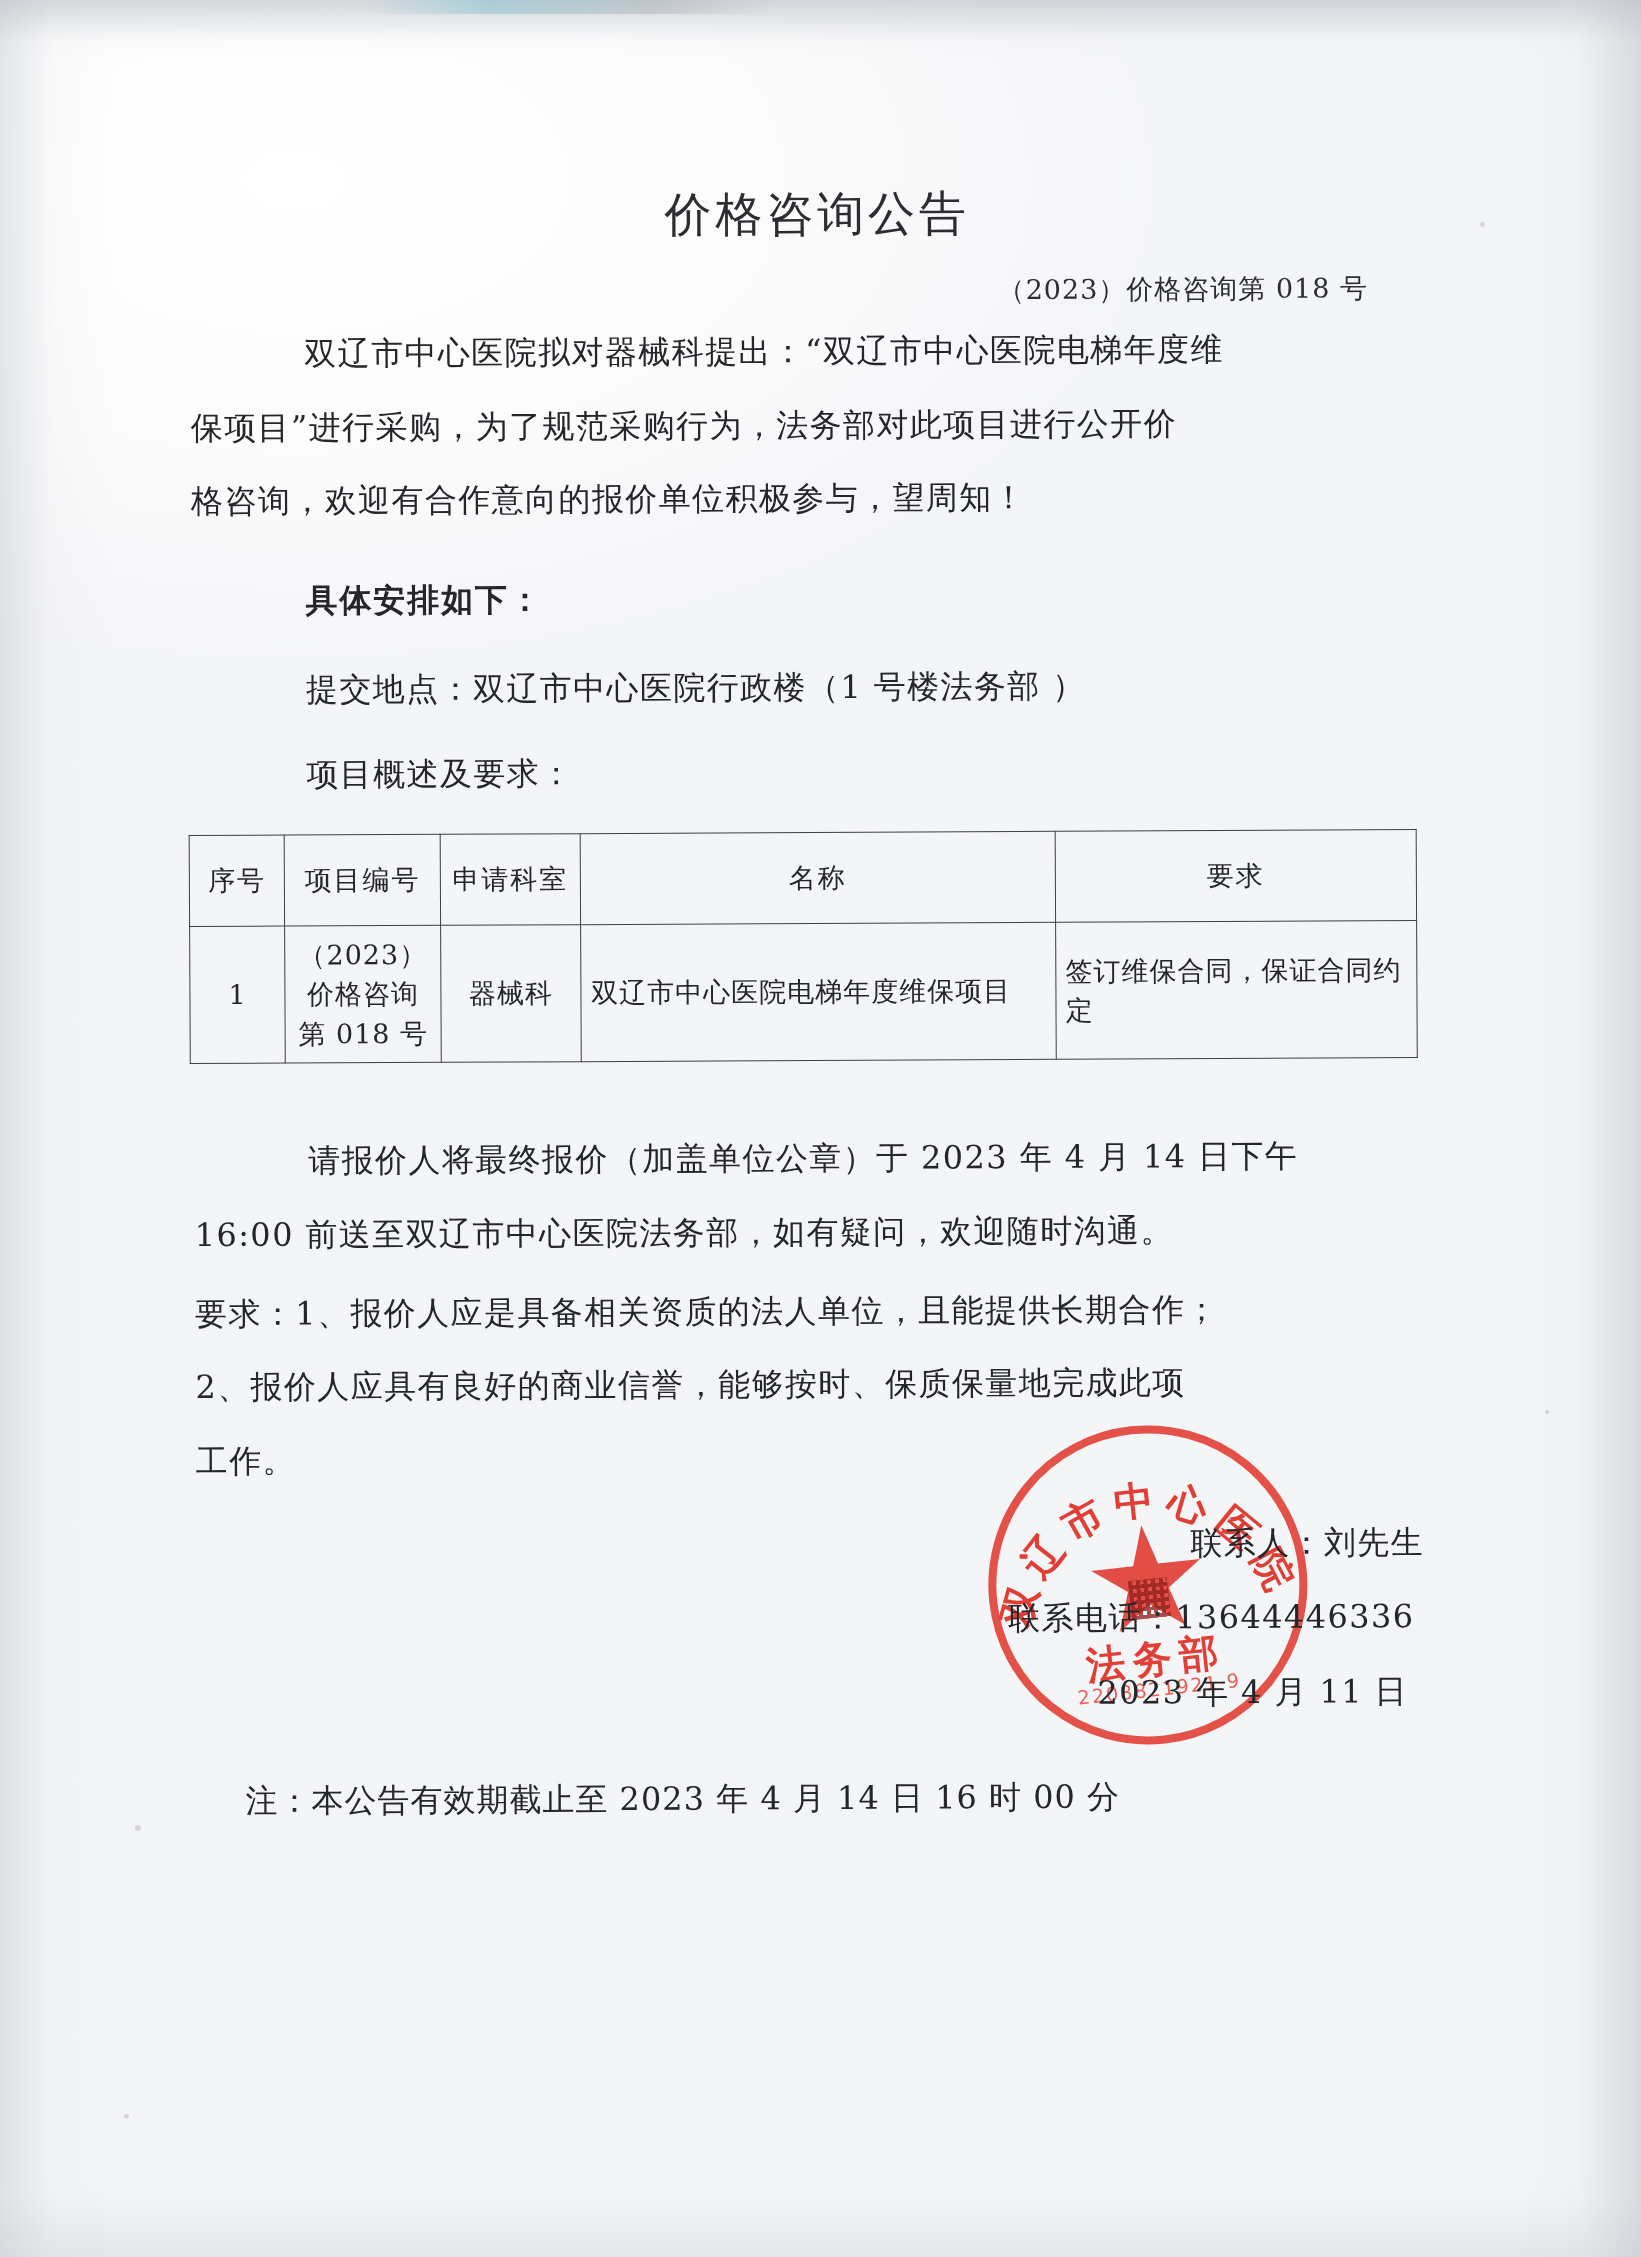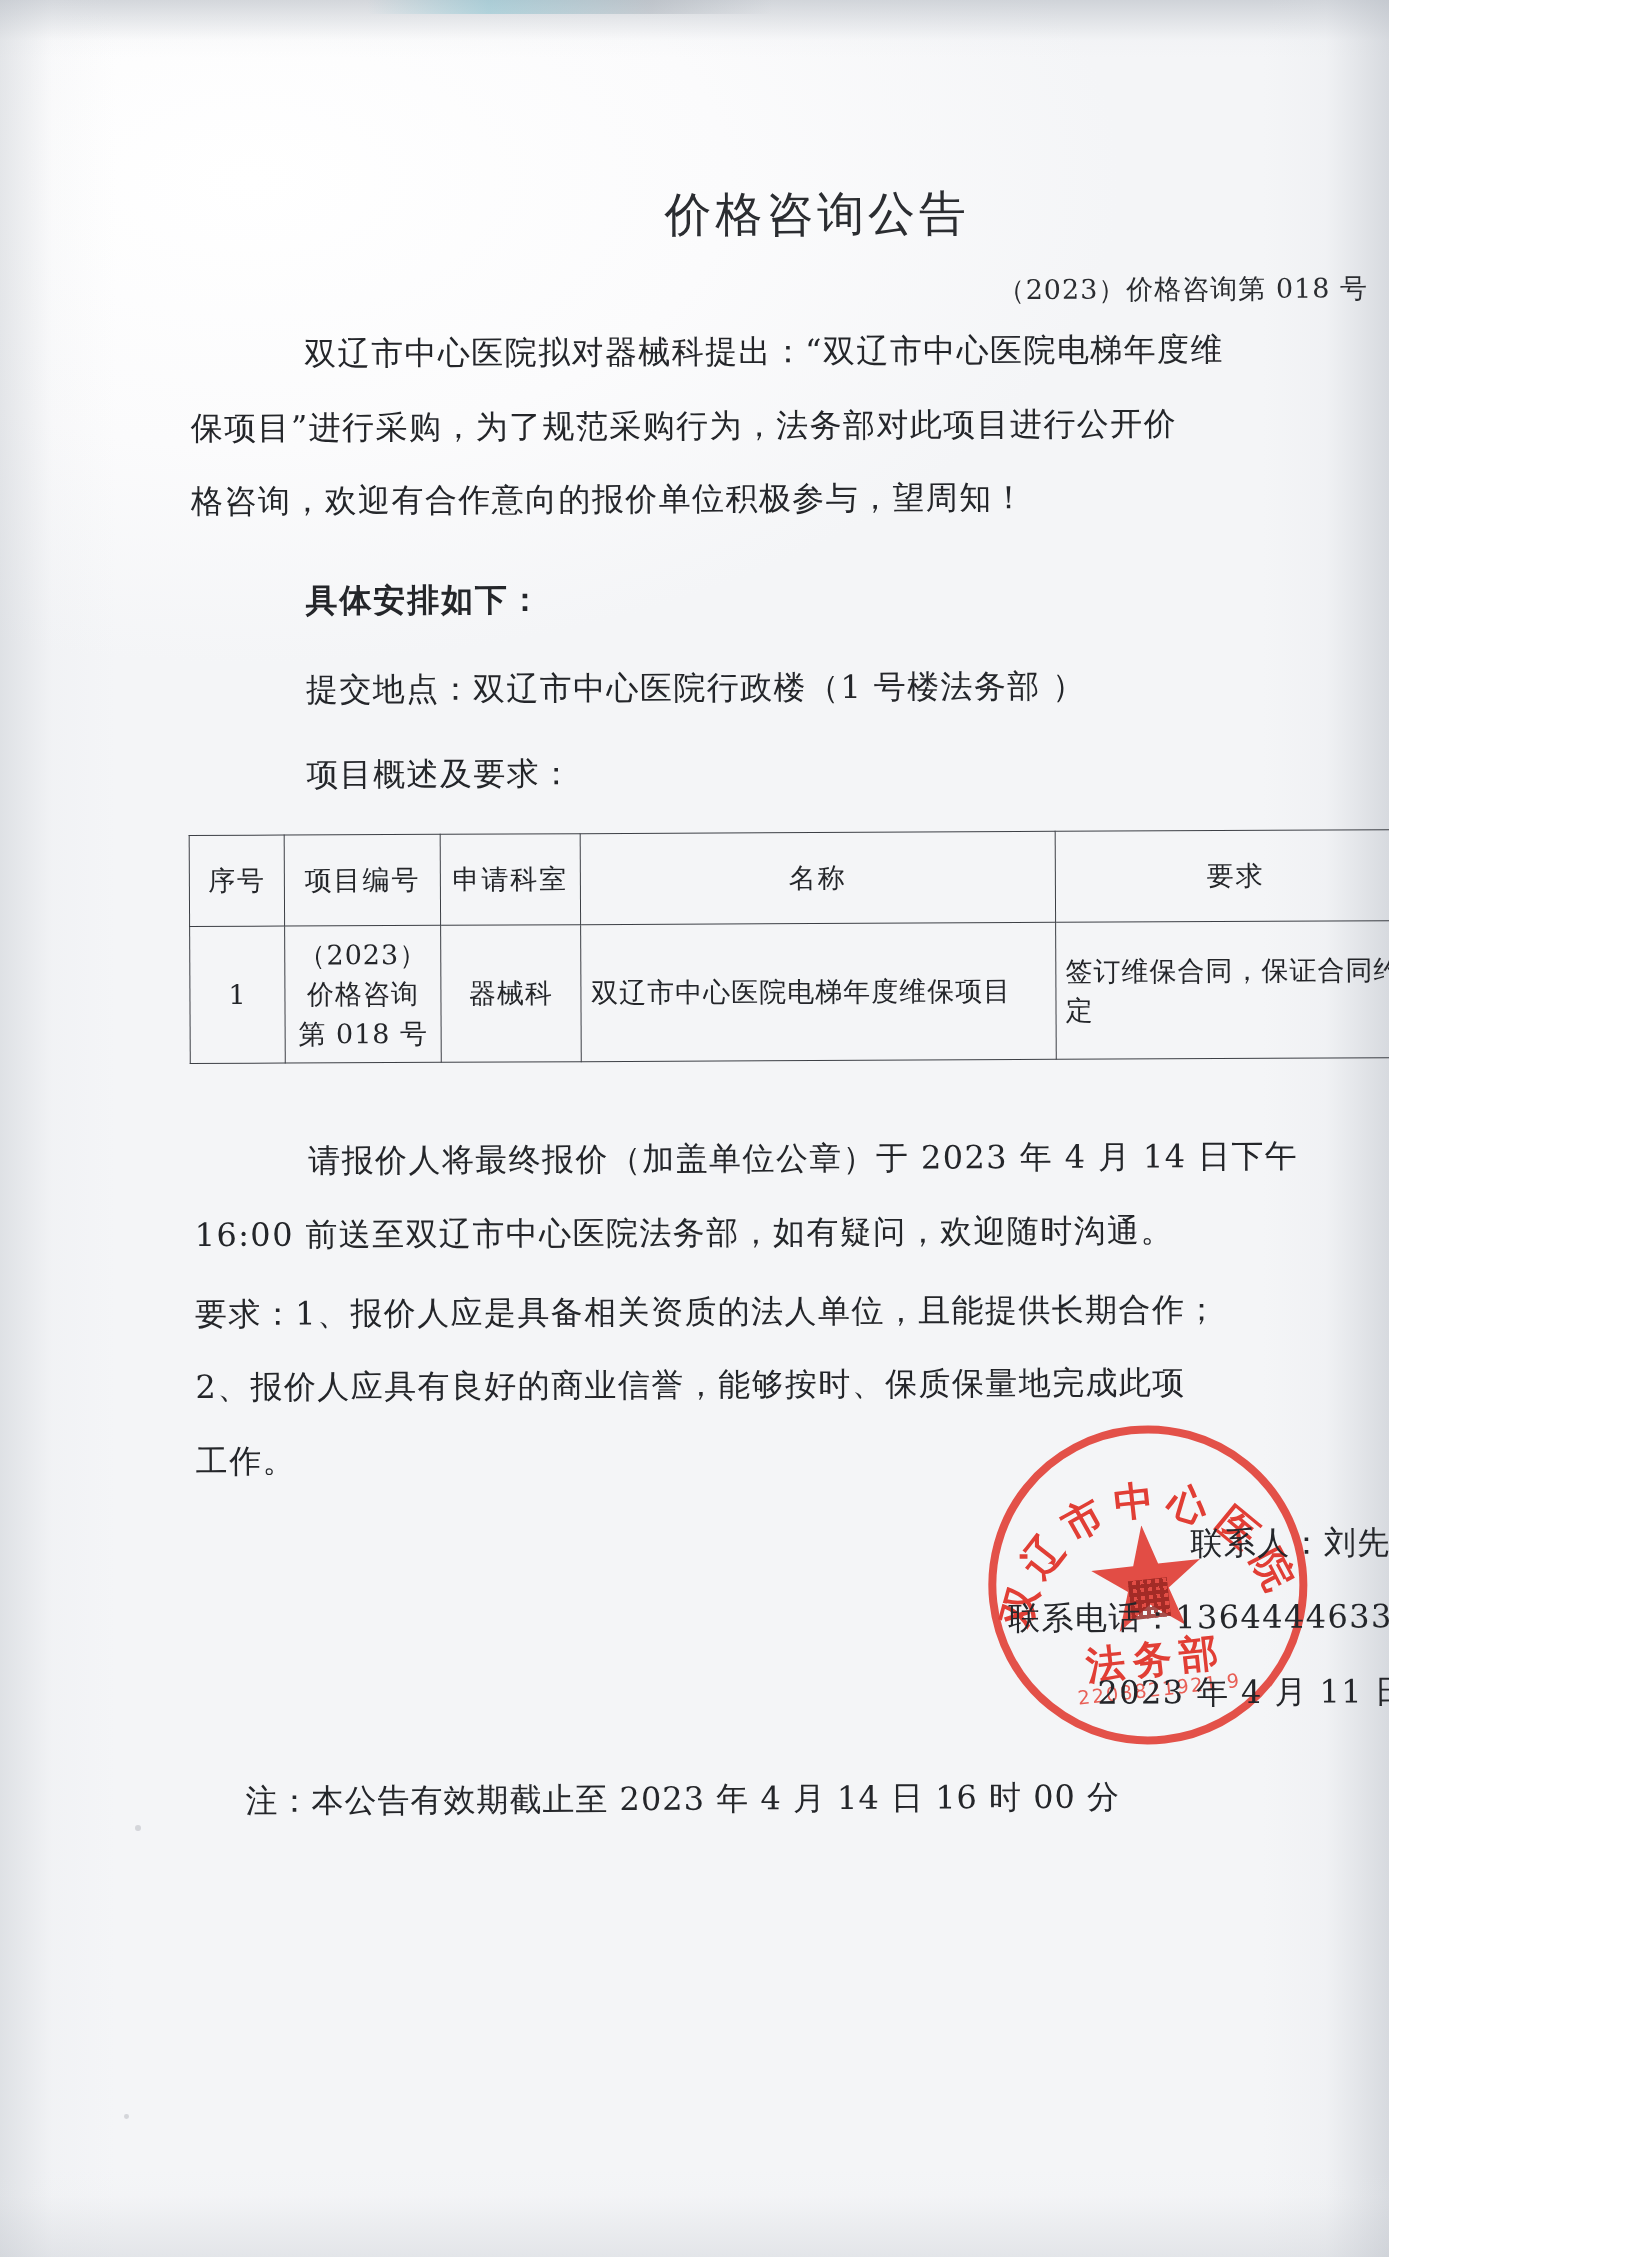--- a/index.html
+++ b/index.html
@@ -8,21 +8,21 @@
     width:1641px;height:2257px;
     background:#ffffff;
     font-family:"DejaVu Serif","Liberation Serif",serif;
     overflow:hidden;
     position:relative;
   }
   
   #page{
     position:absolute;
     left:0;top:0;
-    width:1389px;height:2257px;
+    width:1641px;height:2257px;
     background:
       radial-gradient(ellipse 869px 483px at 18% 8%, #ffffff 0%, #fbfbfc 55%, #f4f5f7 100%),
       linear-gradient(178.6deg, #f7f8f9 0%, #fafafb 40%, #f3f4f6 100%);
     overflow:hidden;
   }
   
   .scan-edge-left{
     position:absolute;left:0;top:0;width:116px;height:100%;
     background:linear-gradient(90deg, rgba(190,195,202,.40) 0%, rgba(220,223,228,.12) 45%, rgba(255,255,255,0) 100%);
     pointer-events:none;

